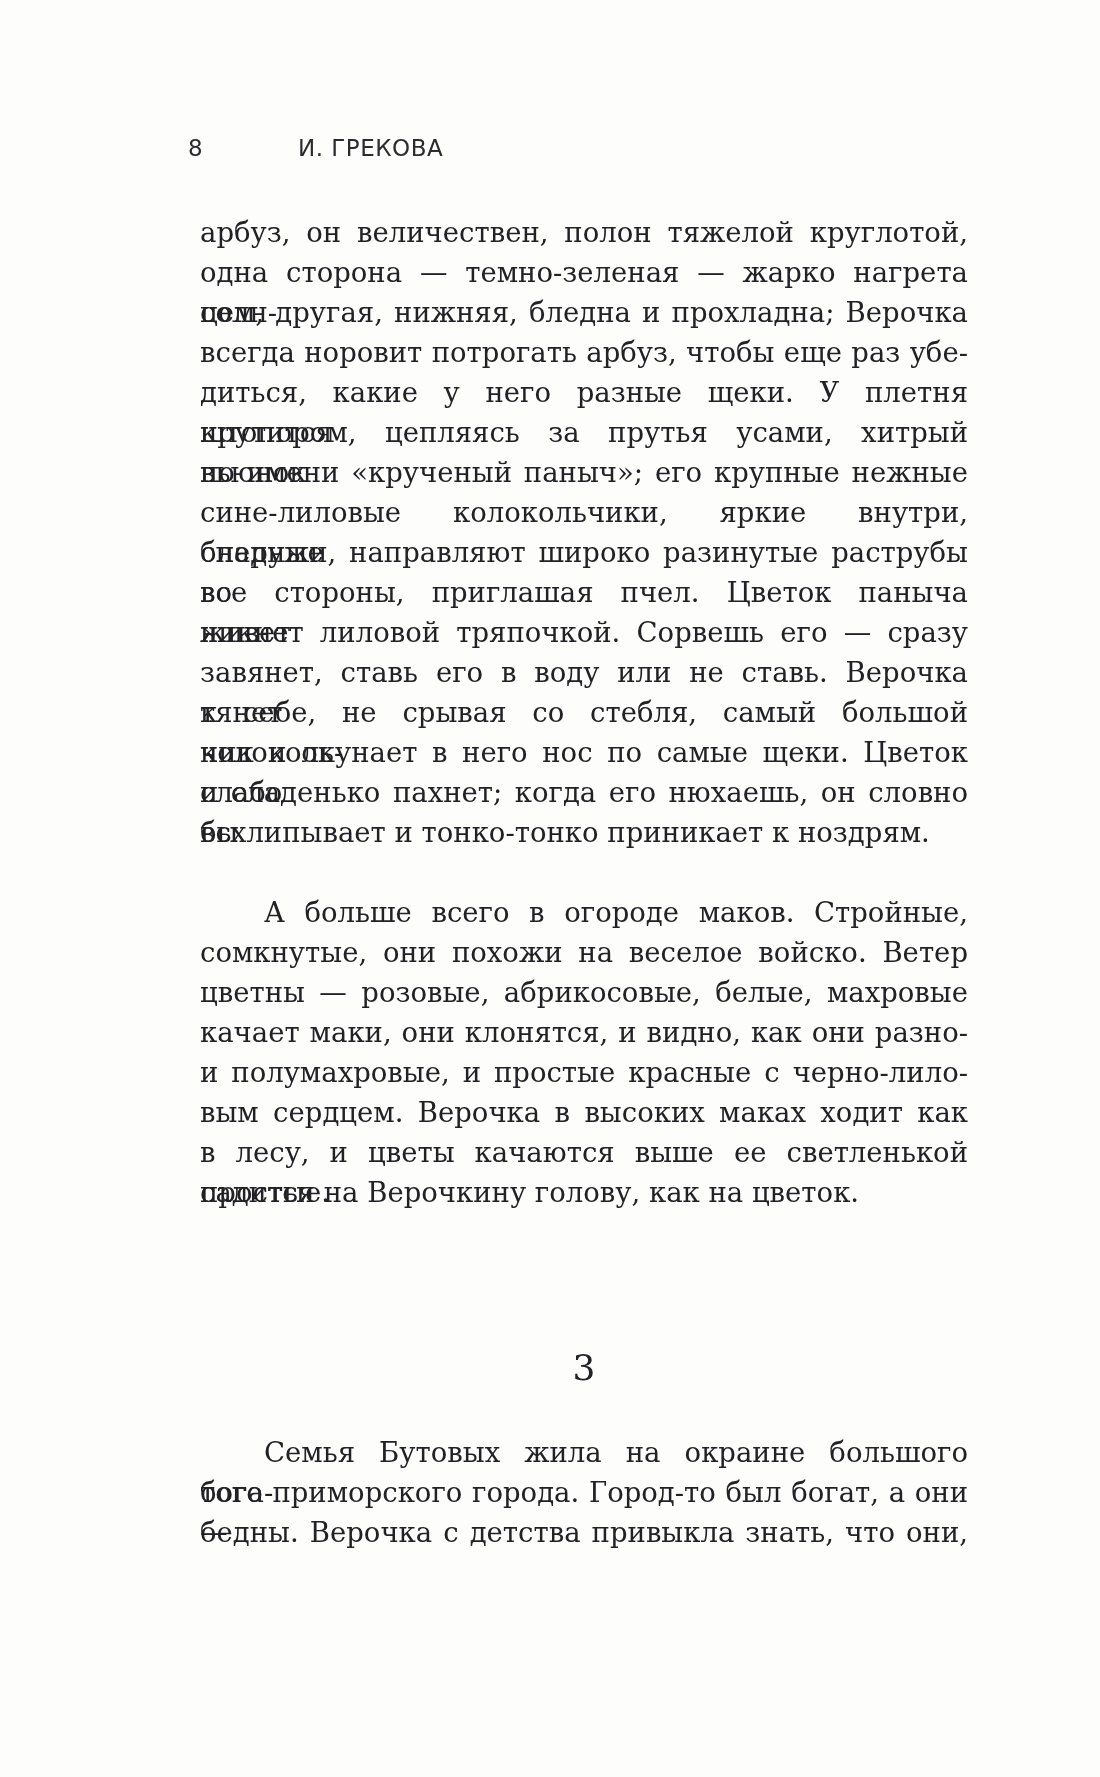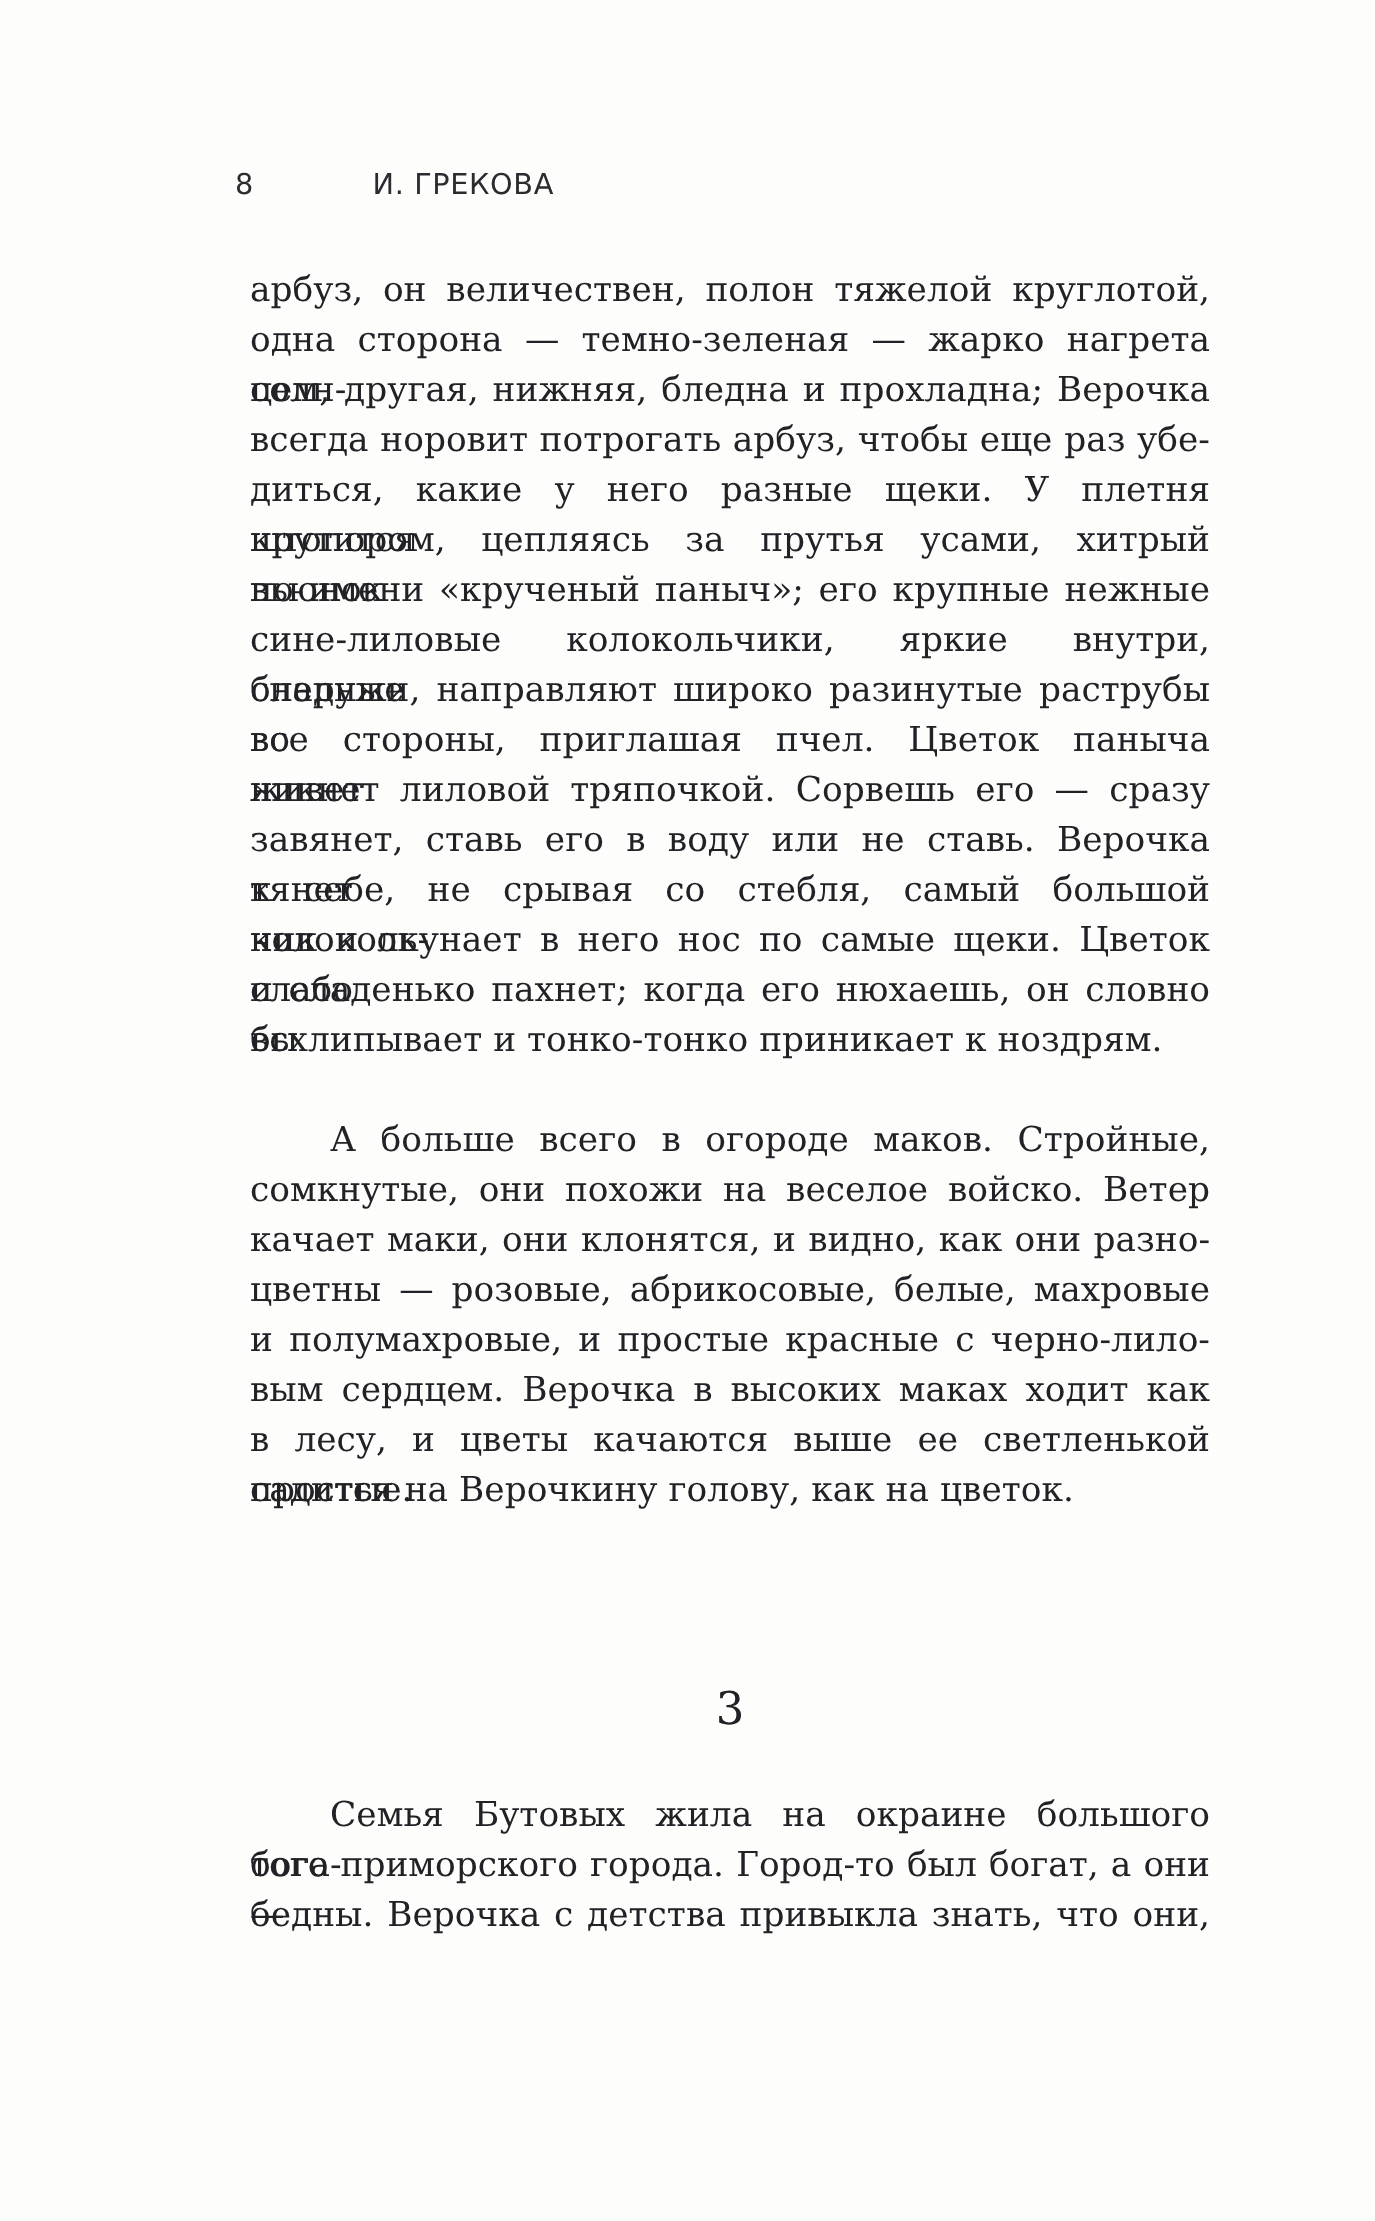--- a/index.html
+++ b/index.html
@@ -92,22 +92,22 @@
     <div class="line">завянет, ставь его в воду или не ставь. Верочка тянет</div>
     <div class="line">к себе, не срывая со стебля, самый большой колоколь-</div>
     <div class="line">чик и окунает в него нос по самые щеки. Цветок слабо</div>
     <div class="line">и сладенько пахнет; когда его нюхаешь, он словно бы</div>
     <div class="line lastline">всхлипывает и тонко-тонко приникает к ноздрям.</div>
   </div>
 
   <div class="para para-2">
     <div class="line indent">А больше всего в огороде маков. Стройные,</div>
     <div class="line">сомкнутые, они похожи на веселое войско. Ветер</div>
+    <div class="line">цветны — розовые, абрикосовые, белые, махровые</div>
     <div class="line">качает маки, они клонятся, и видно, как они разно-</div>
-    <div class="line">цветны — розовые, абрикосовые, белые, махровые</div>
     <div class="line">и полумахровые, и простые красные с черно-лило-</div>
     <div class="line">вым сердцем. Верочка в высоких маках ходит как</div>
     <div class="line">в лесу, и цветы качаются выше ее светленькой простые.</div>
     <div class="line lastline">садится на Верочкину голову, как на цветок.</div>
   </div>
 
   <div class="section-number">3</div>
 
   <div class="para para-3">
     <div class="line indent">Семья Бутовых жила на окраине большого бога-</div>

